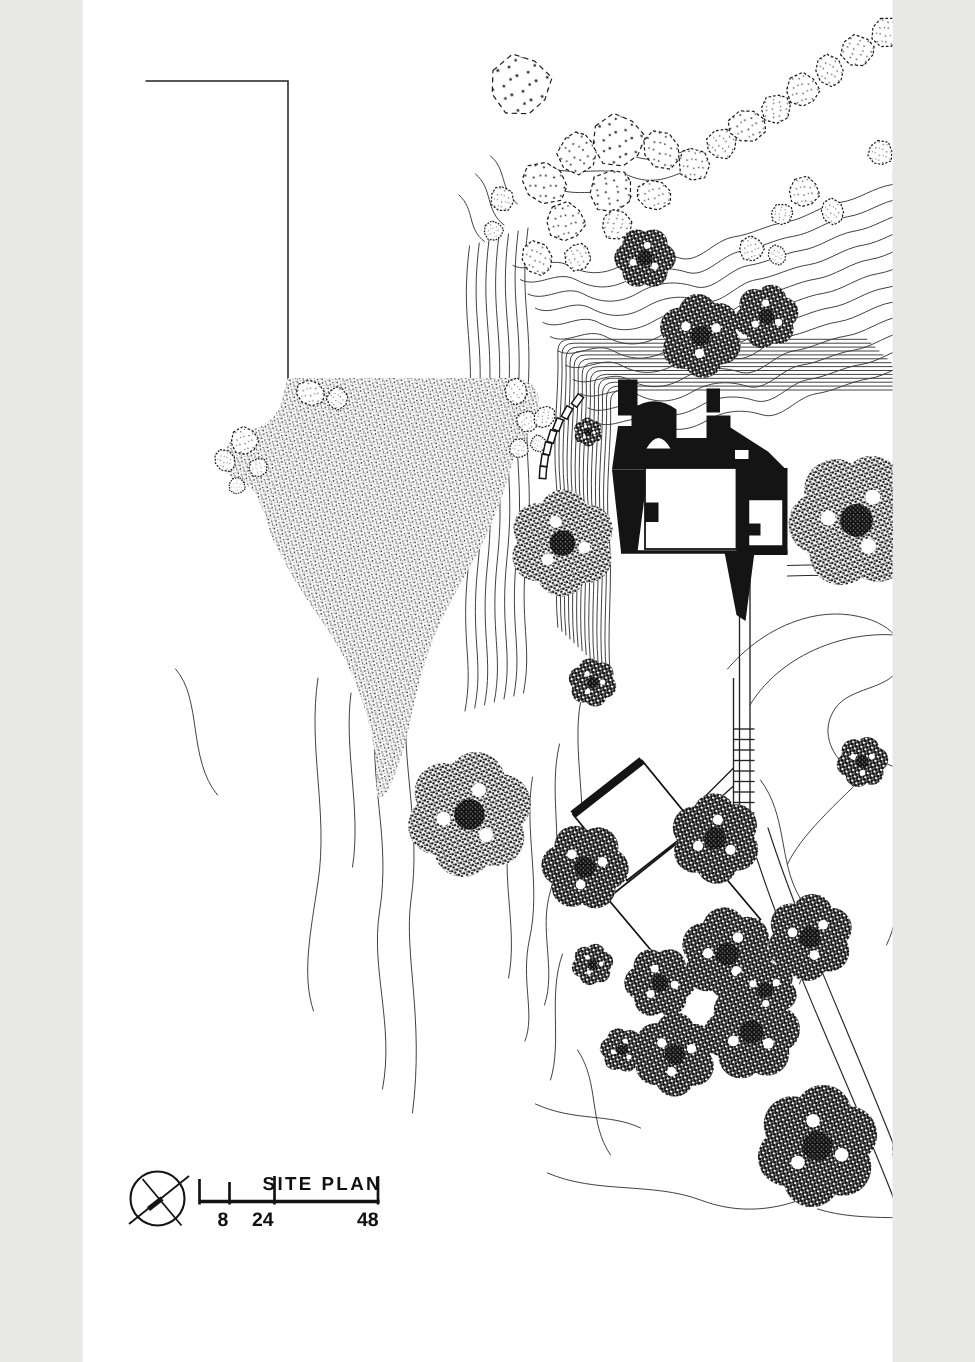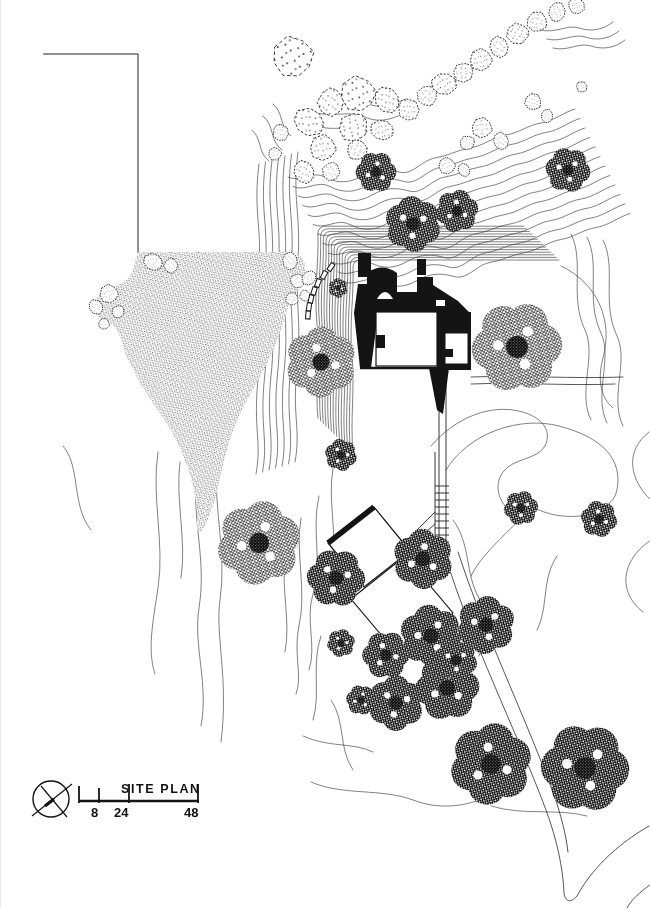--- a/index.html
+++ b/index.html
@@ -1,16 +1,16 @@
 <!DOCTYPE html>
 <html><head>
 <meta charset="utf-8">
 <style>
   html,body{margin:0;padding:0;background:#e8e8e4;font-family:"Liberation Sans",sans-serif;}
-  .paper{position:relative;width:649px;height:908px;margin:0 auto;background:#ffffff;overflow:hidden;}
+  .paper{position:relative;width:540px;height:908px;margin:0 auto;background:#ffffff;overflow:hidden;}
   svg{display:block;}
   .c{fill:none;stroke:#3c3c3c;stroke-width:.65;stroke-linecap:round;}
   .c2{fill:none;stroke:#2b2b2b;stroke-width:.8;stroke-linecap:round;}
   .stone{fill:#ffffff;stroke:#141414;stroke-width:1;}
   .ttl{font-family:"Liberation Sans",sans-serif;font-weight:bold;fill:#111;}
 </style>
 </head>
 <body>
 
 <div class="paper">

